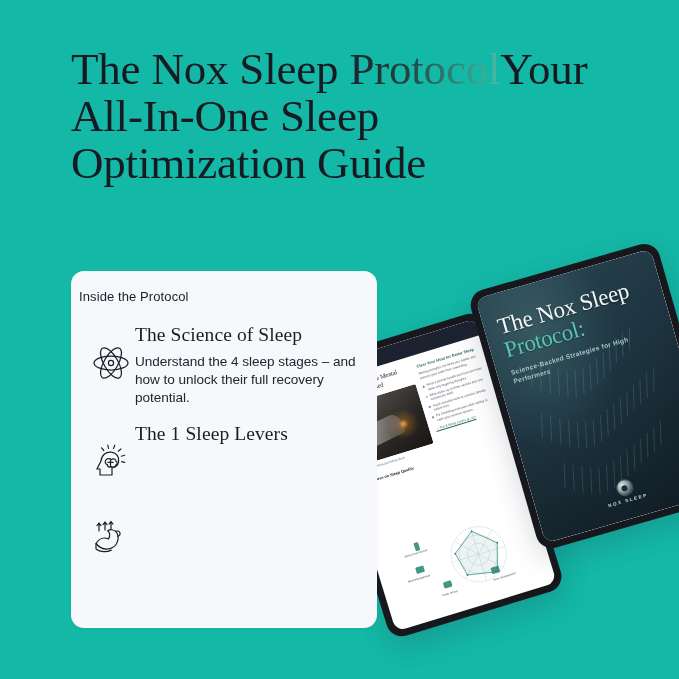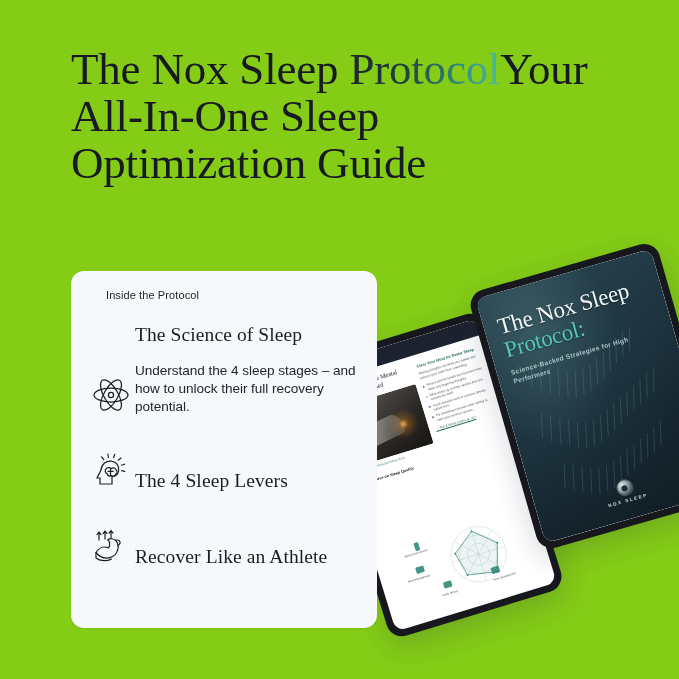--- a/index.html
+++ b/index.html
@@ -14,21 +14,21 @@
     background: #e7ebfa;
     font-family: "Liberation Sans", sans-serif;
     position: relative;
   }
 
   .page {
     position: absolute;
     inset: 0;
     width: 679px;
     height: 679px;
-    background: #84cc16;
+    background: #14b8a6;
     overflow: hidden;
   }
 
   
   .hero {
     position: absolute;
     left: 71px;
     top: 46px;
     width: 540px;
   }
@@ -67,37 +67,37 @@
     width: 306px;
     height: 357px;
     background: #f7f8fc;
     border-radius: 13px;
     box-shadow: 0 1px 3px rgba(40,50,90,0.05);
     z-index: 3;
   }
 
   .card-title {
     position: absolute;
-    left: 35px;
+    left: 8px;
     top: 18px;
-    font-size: 11px;
+    font-size: 13px;
     color: #1c1f28;
     letter-spacing: 0.1px;
   }
 
   .features {
     position: absolute;
     left: 18px;
     top: 52px;
     width: 278px;
   }
 
   .feature {
     display: flex;
-    align-items: flex-end;
+    align-items: flex-start;
     margin-bottom: 14px;
   }
 
   .feature .ico {
     width: 44px;
     min-width: 44px;
     height: 44px;
     margin-top: 18px;
     display: flex;
     align-items: center;
@@ -114,21 +114,21 @@
     line-height: 24px;
     color: #1a1d25;
     font-weight: 400;
     letter-spacing: 0.1px;
   }
 
   .f-body {
     font-size: 13.6px;
     line-height: 18.2px;
     color: #22262f;
-    margin-top: 15px;
+    margin-top: 6px;
     letter-spacing: -0.05px;
   }
 
   
   .devices {
     position: absolute;
     left: 0; top: 0;
     width: 679px; height: 679px;
     z-index: 2;
     pointer-events: none;
@@ -397,37 +397,36 @@
       <div class="feature">
         <div class="ico">
           <svg width="40" height="40" viewBox="0 0 40 40" fill="none" stroke="#1b1e26" stroke-width="1.2" stroke-linecap="round">
             <path d="M9 33 L9 27 L6 27 L10 19 C10.5 12.5 15.5 9.5 20.5 10.2 C25.5 10.9 28.5 15 27.6 19.8 C26.9 23.4 24 25.4 21 25.4 L21 33 Z"></path>
             <path d="M14.5 18.5 c1.2-2.2 4.4-2.6 6-0.8 1.6-1.6 4.4-0.7 4.6 1.6 1.6 0.9 1.3 3.4-0.5 4 -0.3 2-2.8 2.7-4.1 1.3 -1.7 1.3-4.2 0.2-4.3-2 -1.8-0.4-2.4-2.6-1.7-4.1z"></path>
             <path d="M19.5 18 L19.5 24.5 M17 20.4 L22.2 20.4"></path>
             <path d="M17.5 6.5 L16.8 3 M22.5 6.6 L23.8 3.3 M12.8 8.5 L10.6 5.8 M27.2 9.2 L30 7 M30.3 14.2 L33.6 13.2 M30.6 19.6 L33.8 20.3"></path>
           </svg>
         </div>
         <div class="txt">
-          <div class="f-title">The 4 Sleep Levers</div>
+          <div class="f-title">The 1 Sleep Levers</div>
         </div>
       </div>
 
       <div class="feature">
         <div class="ico">
           <svg width="40" height="40" viewBox="0 0 40 40" fill="none" stroke="#1b1e26" stroke-width="1.2" stroke-linecap="round" stroke-linejoin="round">
             <path d="M5 25.5 c3-5 8-6.5 12.5-4.5 1.8-3.2 1.2-6.5-0.8-8.3 2.5-1.6 6.2-1.3 8.2 0.9 2.4 2.6 2.6 6.6 1.6 9.8 -1.1 3.6-4 6.3-7.6 7.2 -4.8 1.2-10.2-0.5-13.9-5.1z"></path>
             <path d="M5 25.5 L5 31 c4 3.3 10.8 3.5 15.3 1.1"></path>
             <path d="M24.6 13.3 c1.5-0.6 3.6-0.2 4.3 1.4 0.7 1.6-0.5 3.2-2.2 3.4"></path>
             <path d="M8 13 L8 5 M8 5 L6 7.6 M8 5 L10 7.6"></path>
             <path d="M14 12 L14 4 M14 4 L12 6.6 M14 4 L16 6.6"></path>
             <path d="M20 10.5 L20 3.5 M20 3.5 L18 6.1 M20 3.5 L22 6.1"></path>
           </svg>
         </div>
         <div class="txt">
-          <div class="f-title">Recover Like an Athlete</div>
         </div>
       </div>
 
     </div>
   </div>
 
   <div class="devices">
 
     <div class="tablet" id="tablet-left">
       <div class="screen">

